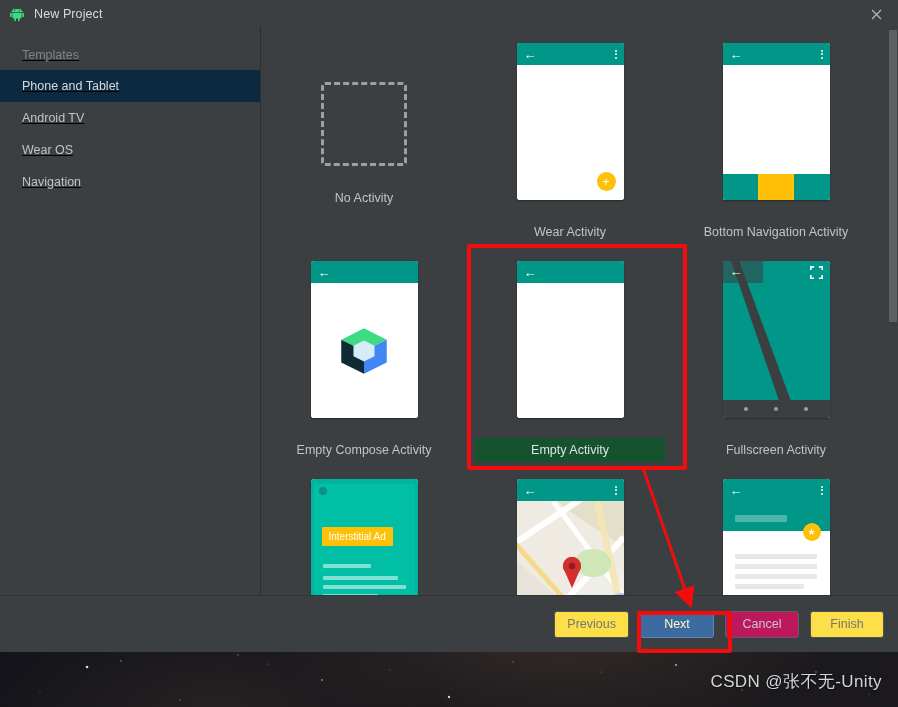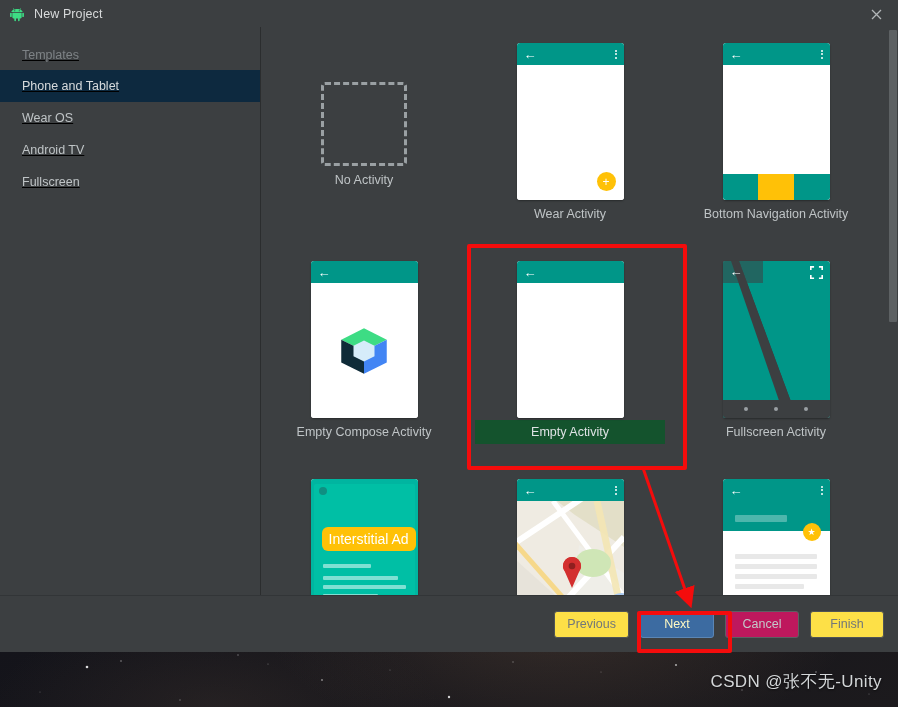--- a/index.html
+++ b/index.html
@@ -129,21 +129,21 @@
   .thumb {
     width: 107px;
     height: 157px;
     border-radius: 3px;
     overflow: hidden;
     position: relative;
     background: #ffffff;
     box-shadow: 0 1px 2px rgba(0,0,0,.35);
   }
   .cell-label {
-    margin-top: 2px;
+    margin-top: 20px;
     color: #bfc4c6;
     font-size: 12.5px;
     text-align: center;
     padding: 5px 10px;
     white-space: nowrap;
   }
   .cell.selected .cell-label {
     background: #14532d;
     color: #dfe3e5;
     width: 190px;
@@ -215,22 +215,22 @@
   .fs-dots { position:absolute; left:0; right:0; bottom:0; height:18px; background:#3c3f41; display:flex; align-items:center; justify-content:space-around; padding:0 8px; box-sizing:border-box;}
   .fs-dots i { width:4px;height:4px;border-radius:50%;background:#9aa0a3;display:block;}
   .fs-icon { position:absolute; right:7px; top:5px; width:13px;height:13px;}
 
   
   .ad-screen { position:absolute; left:0;right:0;top:0;bottom:0; background:#00b5a0; }
   .ad-inner { position:absolute; left:3px; right:3px; top:5px; bottom:3px; background:#00bfa5; border-radius:2px;}
   .ad-dot { position:absolute; left:8px; top:8px; width:8px;height:8px;border-radius:50%;background:#0f8f82;}
   .ad-badge {
     position:absolute; left:11px; top:48px;
-    background:#ffc107; color:#fff; font-size:14px;
-    padding:4px 7px; border-radius:6px; white-space:nowrap;
+    background:#ffc107; color:#fff; font-size:10px;
+    padding:4px 7px; border-radius:1px; white-space:nowrap;
   }
   .ad-line { position:absolute; height:4px; background:#7fe0d3; border-radius:1px;}
 
   
   .map-screen { position:absolute; left:0; right:0; top:22px; bottom:0; background:#e8e3d8; overflow:hidden;}
   .map-pin { position:absolute; left:48%; top:44%; }
 
   
   .dt-head { position:absolute; left:0; right:0; top:0; height:52px; background:#009688;}
   .dt-chip { position:absolute; left:12px; top:36px; width:52px; height:7px; background:#4db6ac; border-radius:1px;}
@@ -354,23 +354,23 @@
         <path d="M1 1 L10 10 M10 1 L1 10" stroke="#b2b6b8" stroke-width="1.3" fill="none"></path>
       </svg>
     </div>
   </div>
 
   <div id="dlg-body">
 
     <div id="sidebar">
       <div class="side-head">Templates</div>
       <div class="side-item selected">Phone and Tablet</div>
+      <div class="side-item">Android TV</div>
       <div class="side-item">Wear OS</div>
-      <div class="side-item">Android TV</div>
-      <div class="side-item">Fullscreen</div>
+      <div class="side-item">Navigation</div>
     </div>
 
     <div id="content">
       <div id="grid">
 
         <div class="cell">
           <div class="dashed-box"></div>
           <div class="cell-label">No Activity</div>
         </div>
 

